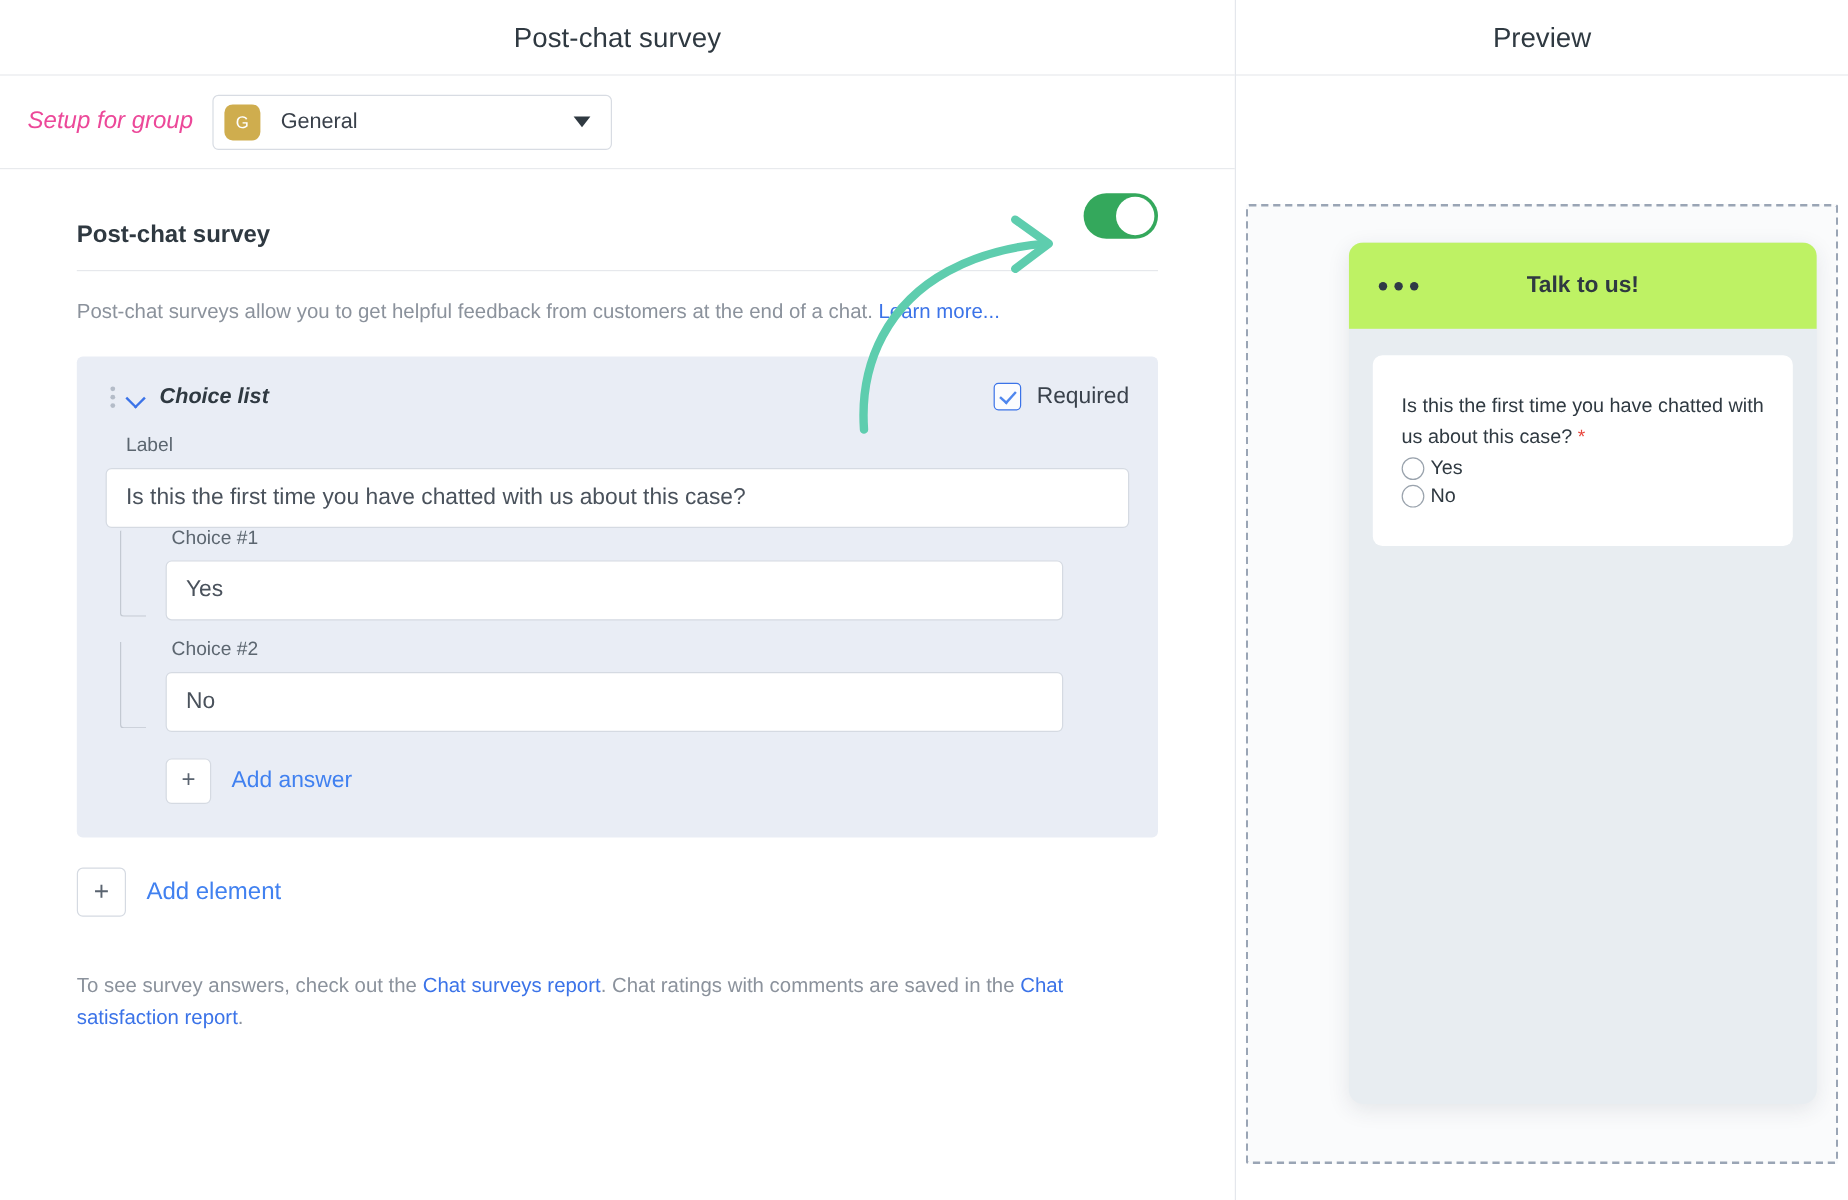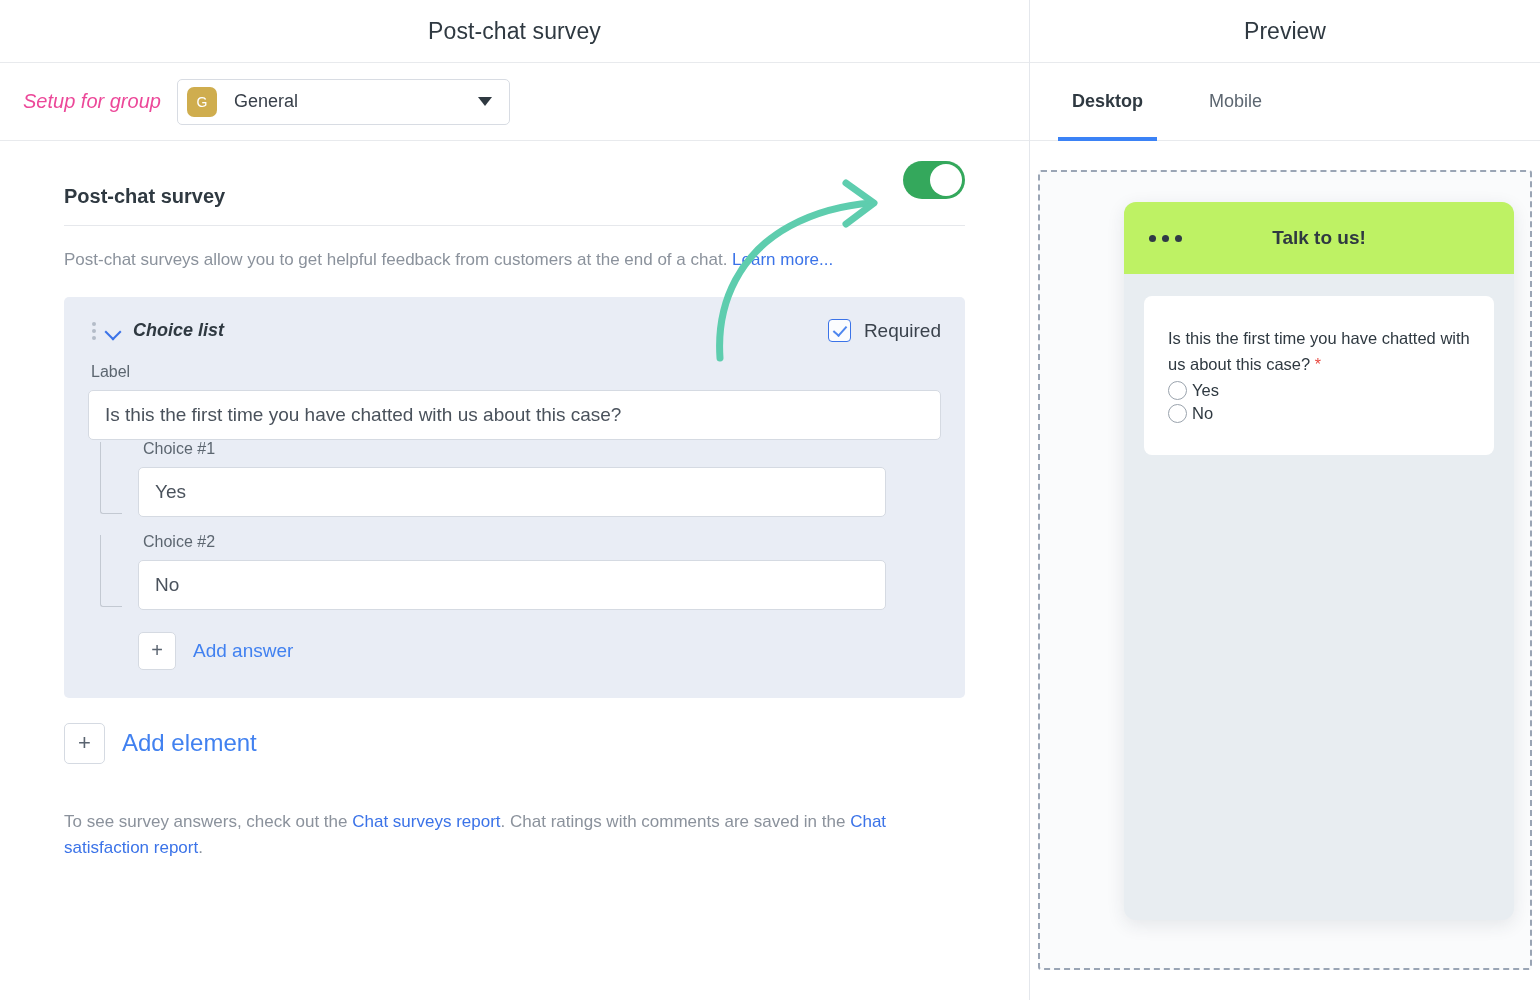--- a/index.html
+++ b/index.html
@@ -163,21 +163,21 @@
     width: 6px; height: 11px;
     border-right: 2px solid #4e86ee;
     border-bottom: 2px solid #4e86ee;
     transform: rotate(42deg);
   }
   .req-label { font-size: 19px; color: #3a424c; }
 
   .field-label {
     font-size: 16px;
     color: #5c6670;
-    margin: 18px 0 9px 3px;
+    margin: 18px 0 9px 17px;
   }
   .txtinput {
     width: 100%;
     height: 50px;
     border: 1px solid #d5dae2;
     border-radius: 5px;
     background: #ffffff;
     font-size: 19px;
     color: #4a525c;
     padding: 0 16px;
@@ -219,21 +219,21 @@
     border-radius: 5px;
     background: #fff;
     color: #5a6470;
     font-size: 20px;
     display: flex; align-items: center; justify-content: center;
     flex: none;
   }
   .add-text { font-size: 19px; color: #4181f0; }
   .add-element-row { margin-top: 25px; }
   .plus-btn.lg { width: 41px; height: 41px; font-size: 22px; }
-  .add-text.lg { font-size: 24px; }
+  .add-text.lg { font-size: 20px; }
 
   .footnote {
     margin-top: 45px;
     font-size: 17px;
     line-height: 1.55;
     color: #8b929c;
     max-width: 880px;
   }
 
   
@@ -434,28 +434,20 @@
       <path d="M846,183 L874,203 L846,224" fill="none" stroke="#5ecdae" stroke-width="7" stroke-linecap="round" stroke-linejoin="round"></path>
     </svg>
   </div>
 
   <div class="right-pane">
 
     <div class="right-titlebar">
       <div class="right-title">Preview</div>
     </div>
 
-    <div class="tabs">
-      <div class="tab active">
-        <span>Desktop</span>
-      </div>
-      <div class="tab">
-        <span>Mobile</span>
-      </div>
-    </div>
 
     <div class="preview-area">
       <div class="chat-widget">
 
         <div class="chat-header">
           <span class="chat-dots">
               <i></i>
               <i></i>
               <i></i>
             </span>

